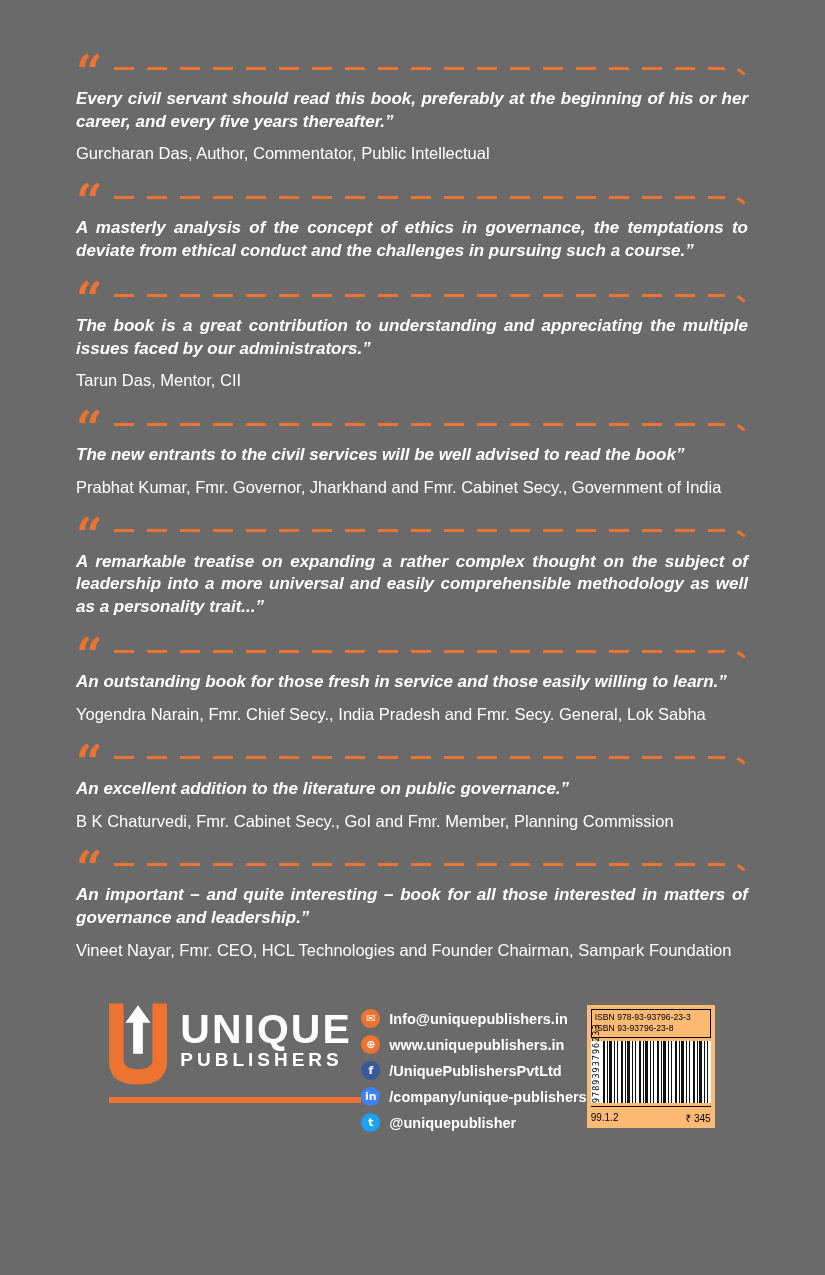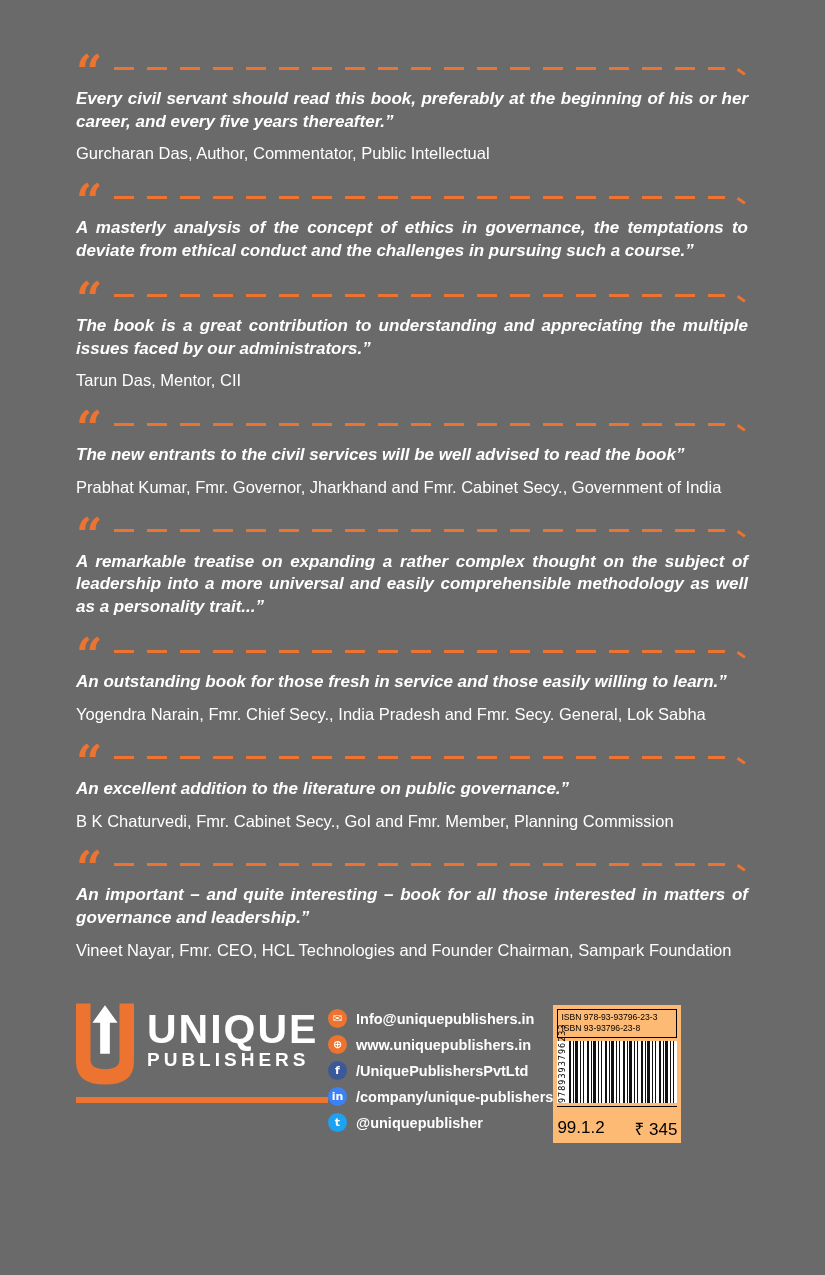--- a/index.html
+++ b/index.html
@@ -26,21 +26,21 @@
     background:repeating-linear-gradient(to right,#ed7331 0 20px,transparent 20px 33px);
   }
   .q-arrow{flex:0 0 auto;width:9px;height:3px;background:#ed7331;transform:rotate(35deg) translateY(4px);}
   .q-text{
     margin:0;font-weight:bold;font-style:italic;
     font-size:17px;line-height:1.33;text-align:justify;color:#ffffff;
   }
   .q-attr{margin:11px 0 0 0;font-size:16.5px;line-height:1.2;color:#ffffff;}
 
   
-  .footer{margin-top:24px;display:flex;align-items:flex-start;justify-content:flex-start;}
+  .footer{margin-top:24px;display:flex;align-items:flex-start;justify-content:center;}
   .logo{display:flex;flex-direction:column;width:252px;}
   .logo-row{display:flex;align-items:flex-start;}
   .logo-u{width:58px;height:82px;flex:0 0 auto;}
   .logo-text{margin-left:13px;padding-top:6px;}
   .logo-name{font-weight:bold;font-size:41px;line-height:1;letter-spacing:2px;color:#ffffff;}
   .logo-sub{font-weight:bold;font-size:19px;line-height:1;letter-spacing:4px;color:#ffffff;}
   .logo-bar{height:6px;background:#ed7331;margin-top:12px;width:100%;}
 
   .contacts{display:flex;flex-direction:column;gap:7px;padding-top:6px;}
   .contact-row{display:flex;align-items:center;gap:9px;}
@@ -70,22 +70,22 @@
   }
   .bars{
     position:absolute;left:12px;right:0;top:0;bottom:0;
     background:repeating-linear-gradient(90deg,
       #111 0 2px,#fff 2px 4px,#111 4px 5px,#fff 5px 6px,
       #111 6px 9px,#fff 9px 11px,#111 11px 12px,#fff 12px 14px,
       #111 14px 15px,#fff 15px 18px);
   }
   .price-row{
     display:flex;justify-content:space-between;align-items:center;
-    border-top:1px solid #000;margin-top:3px;padding-top:10px;
-    font-size:17px;color:#000;
+    border-top:1px solid #000;margin-top:3px;padding-top:4px;
+    font-size:10px;color:#000;
   }
 </style>
 </head>
 <body>
 
 <div class="page" style="background-color: rgb(106, 106, 106);">
 
   <section class="quote-section">
     <div class="q-head">
       <span class="q-glyph">“</span>

